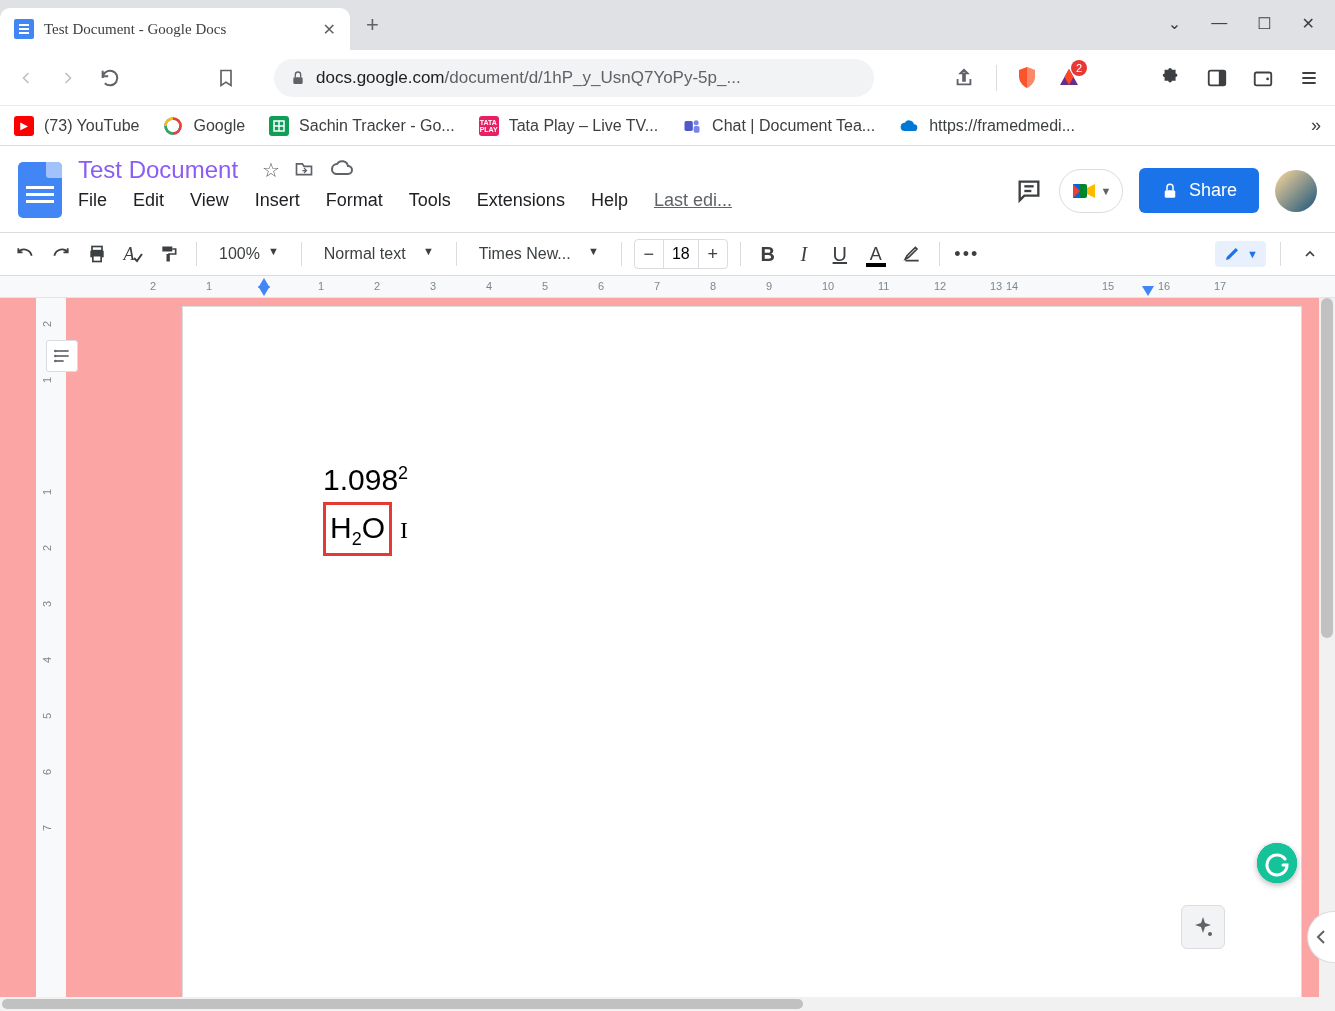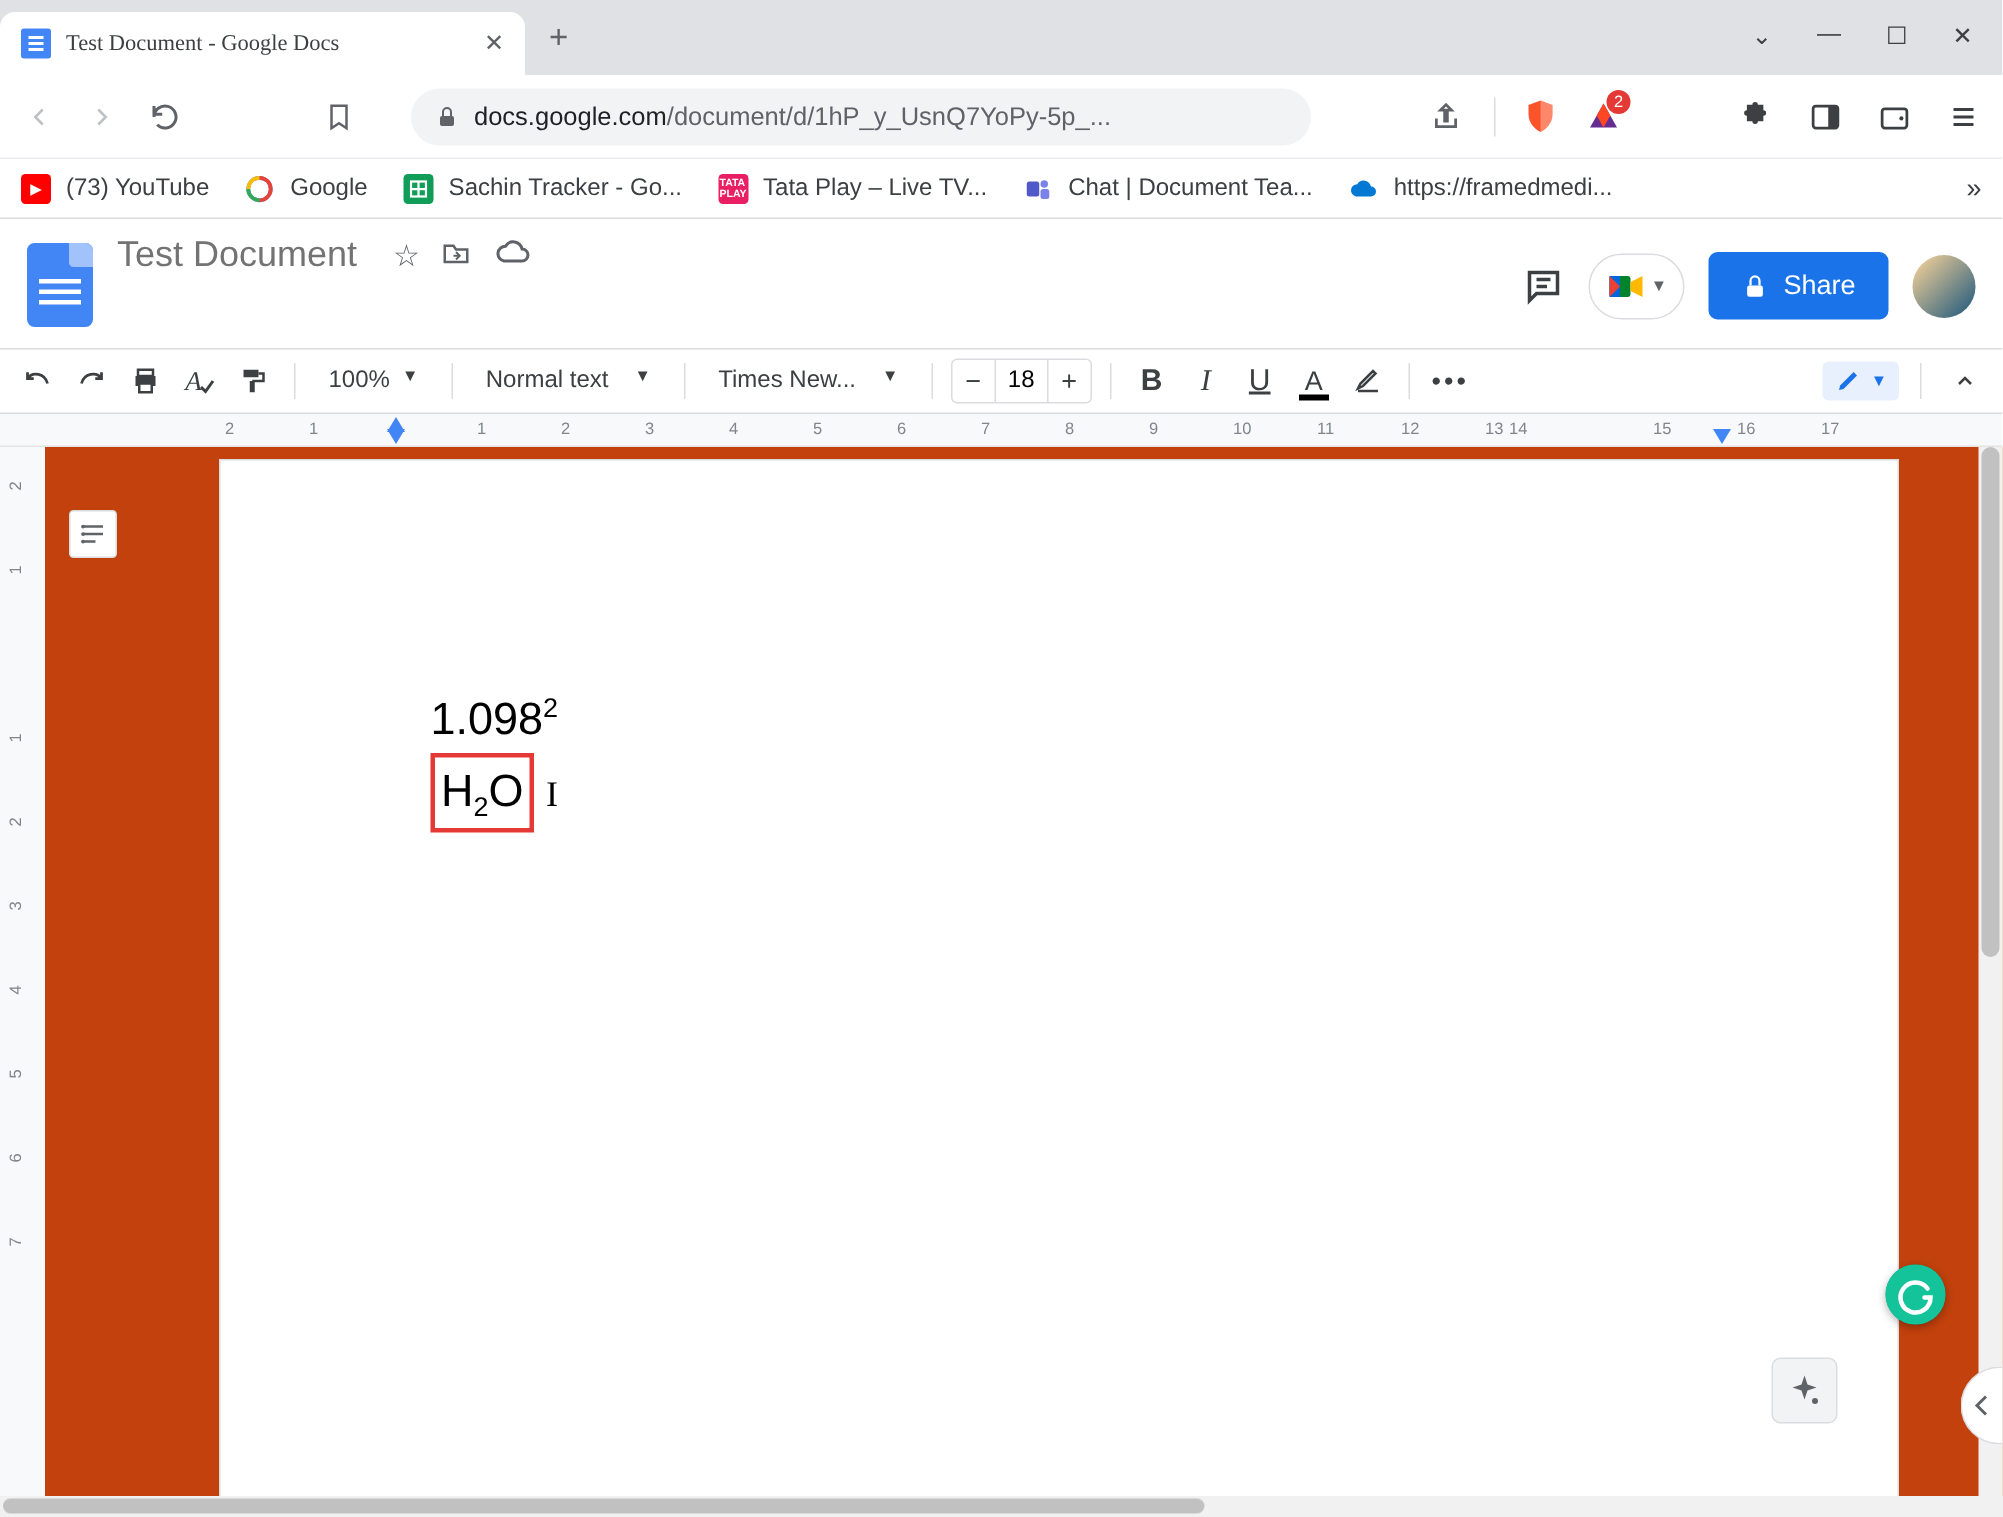--- a/index.html
+++ b/index.html
@@ -32,21 +32,21 @@
 .bm-icon { width: 20px; height: 20px; display: flex; align-items: center; justify-content: center; border-radius: 3px; }
 .yt-icon { background: #ff0000; color: #fff; font-size: 10px; }
 
 
 .docs-header { height: 86px; background: #fff; display: flex; align-items: flex-start; padding: 10px 18px 0 18px; gap: 16px; }
 .docs-logo { width: 44px; height: 56px; background: #4285f4; border-radius: 5px; position: relative; margin-top: 6px; }
 .docs-logo::before { content: ''; position: absolute; top: 0; right: 0; width: 16px; height: 16px; background: #a1c2fa; border-radius: 0 5px 0 3px; }
 .docs-logo::after { content: ''; position: absolute; left: 8px; right: 8px; top: 24px; height: 3px; background: #fff; box-shadow: 0 7px 0 #fff, 0 14px 0 #fff; }
 .docs-title-area { flex: 1; }
 .docs-title-row { display: flex; align-items: center; gap: 14px; margin-bottom: 6px; }
-.docs-title { font-size: 24px; color: #737373; }
+.docs-title { font-size: 24px; color: #8b5cf6; }
 .title-icons span { color: #5f6368; margin-left: 10px; cursor: pointer; font-size: 20px; }
 .docs-menu { display: flex; gap: 26px; font-size: 18px; color: #202124; }
 .docs-menu span { cursor: pointer; }
 .last-edit { text-decoration: underline; color: #5f6368; }
 .docs-header-right { display: flex; align-items: center; gap: 16px; margin-top: 12px; }
 .comments-icon { font-size: 26px; color: #3c4043; cursor: pointer; }
 .meet-btn { width: 64px; height: 44px; border: 1px solid #dadce0; border-radius: 22px; display: flex; align-items: center; justify-content: center; gap: 4px; cursor: pointer; }
 .share-btn { background: #1a73e8; color: #fff; border: none; border-radius: 6px; padding: 12px 22px; font-size: 18px; font-weight: 500; display: flex; align-items: center; gap: 10px; cursor: pointer; }
 .avatar { width: 42px; height: 42px; border-radius: 50%; background: linear-gradient(135deg, #ffd89b, #19547b); cursor: pointer; }
 
@@ -65,21 +65,21 @@
 
 
 .ruler-area { display: flex; height: 22px; background: #f8f9fa; border-bottom: 1px solid #e4e4e4; }
 .vruler-spacer { width: 30px; }
 .hruler { flex: 1; position: relative; font-size: 11px; color: #80868b; overflow: hidden; }
 .hruler-tick { position: absolute; top: 4px; }
 .hruler-indent { position: absolute; top: 2px; width: 0; height: 0; border-left: 6px solid transparent; border-right: 6px solid transparent; border-bottom: 10px solid #4285f4; }
 .hruler-indent.down { border-bottom: none; border-top: 10px solid #4285f4; top: 10px; }
 
 
-.doc-area { display: flex; height: calc(1011px - 50px - 56px - 40px - 86px - 44px - 22px); background: #c2410c; position: relative; }
+.doc-area { display: flex; height: calc(1011px - 50px - 56px - 40px - 86px - 44px - 22px); background: #fca5a5; position: relative; padding-left: 36px; }
 .vruler { width: 30px; background: #f8f9fa; position: relative; font-size: 11px; color: #80868b; }
 .vruler-tick { position: absolute; left: 8px; transform: rotate(-90deg); }
 .outline-btn { position: absolute; left: 46px; top: 42px; width: 32px; height: 32px; border: 1px solid #dadce0; border-radius: 3px; display: flex; align-items: center; justify-content: center; color: #5f6368; cursor: pointer; background: #fff; }
 .page { background: #fff; width: 1120px; margin-left: 116px; margin-top: 8px; border: 1px solid #dadce0; min-height: 700px; padding: 150px 140px; position: relative; font-family: 'Times New Roman', serif; }
 .doc-line { font-size: 30px; color: #000; line-height: 1.5; }
 sup { font-size: 0.6em; vertical-align: super; }
 sub { font-size: 0.6em; vertical-align: sub; }
 .highlight-box { border: 3px solid #e53935; display: inline-block; padding: 0 4px; }
 .cursor-caret { display: inline-block; margin-left: 8px; font-family: serif; font-size: 24px; }
 
@@ -253,20 +253,31 @@
               <path d="M3 5h7l2 3h9v10H3z" stroke="#5f6368" stroke-width="2" fill="none"></path>
               <path d="M12 10l3 3-3 3M15 13h-5" stroke="#5f6368" stroke-width="1.5" fill="none"></path>
             </svg>
         </span>
         <span>
           <svg width="24" height="18" viewBox="0 0 24 18" style="display:inline">
               <path d="M6 15a5 5 0 0 1 1-9.9A6 6 0 0 1 18 7a4 4 0 0 1 0 8H6z" stroke="#5f6368" stroke-width="2" fill="none"></path>
             </svg>
         </span>
       </span>
+    </div>
+    <div class="docs-menu">
+      <span>File</span>
+      <span>Edit</span>
+      <span>View</span>
+      <span>Insert</span>
+      <span>Format</span>
+      <span>Tools</span>
+      <span>Extensions</span>
+      <span>Help</span>
+      <span class="last-edit">Last edi...</span>
     </div>
   </div>
   <div class="docs-header-right">
     <span class="comments-icon">
       <svg width="28" height="28" viewBox="0 0 24 24">
           <path d="M4 4h16v12H8l-4 4V4z" stroke="#3c4043" stroke-width="2" fill="none"></path>
           <line x1="8" y1="8" x2="16" y2="8" stroke="#3c4043" stroke-width="2"></line>
           <line x1="8" y1="12" x2="14" y2="12" stroke="#3c4043" stroke-width="2"></line>
         </svg>
     </span>

